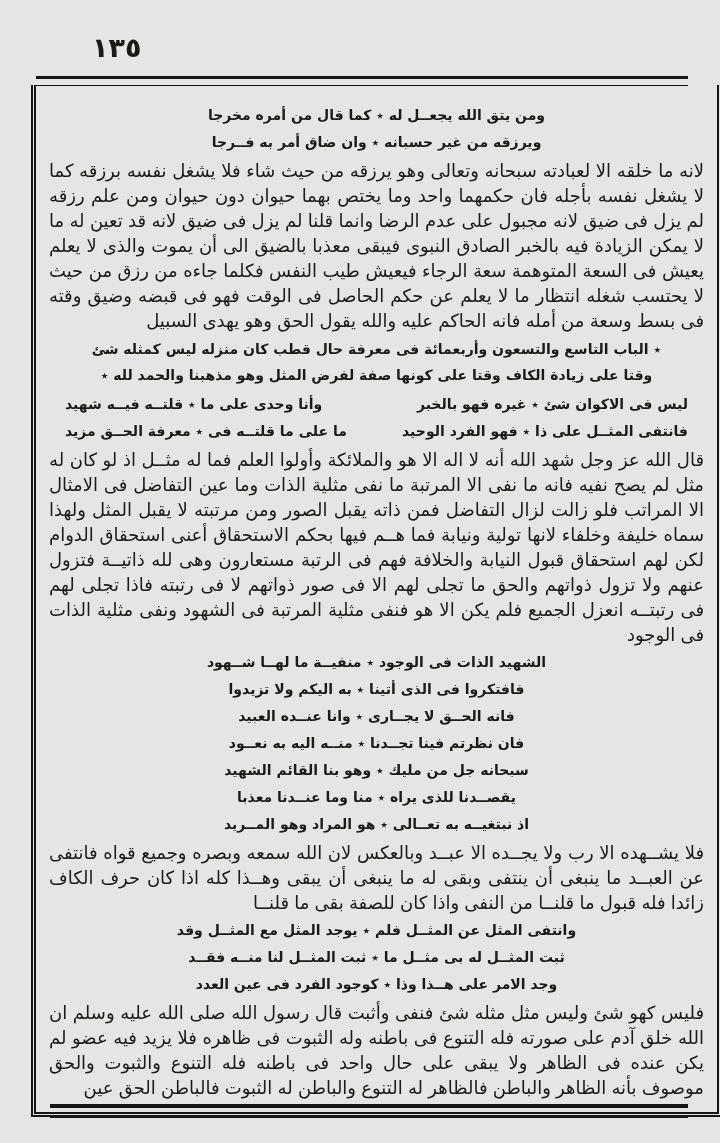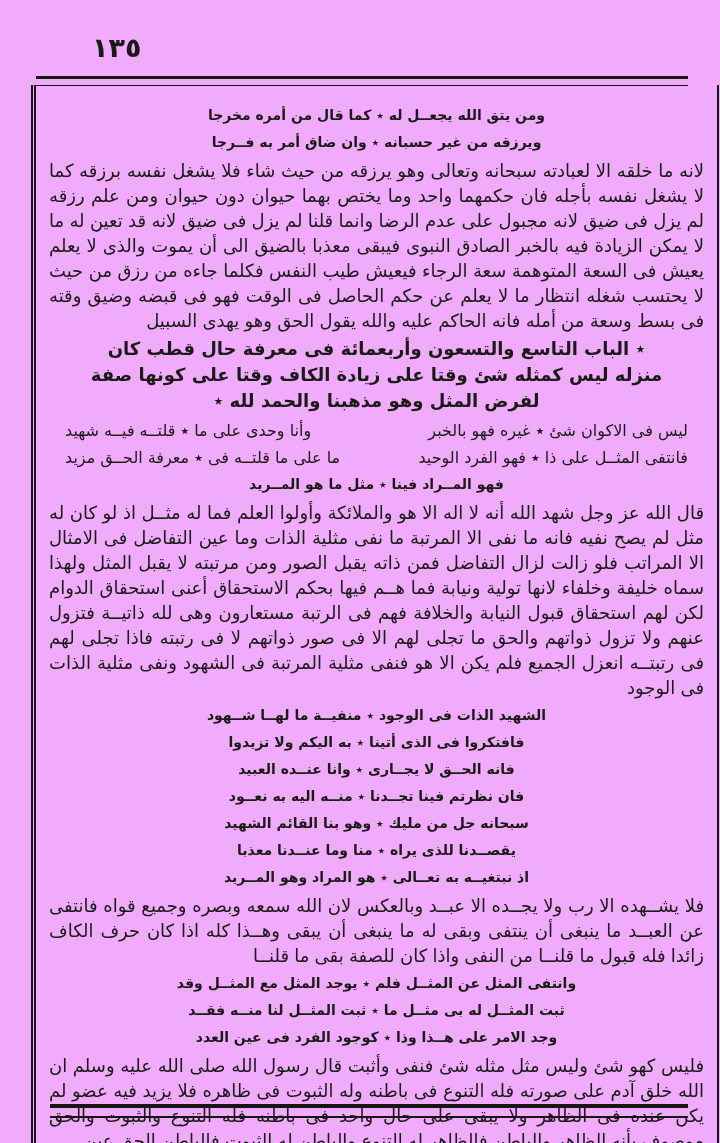--- a/index.html
+++ b/index.html
@@ -1,19 +1,19 @@
 <!DOCTYPE html>
 <html lang="ar"><head>
 <meta charset="utf-8">
 <style>
   html,body{margin:0;padding:0;}
   .page{
     position:relative;
     width:720px;height:1143px;
-    background:#f0abfc;
+    background:#e5e5e5;
     overflow:hidden;
     font-family:"DejaVu Sans",sans-serif;
     color:#1b1a17;
   }
   .page-number{
     position:absolute;top:32px;left:92px;
     font-size:27px;font-weight:bold;letter-spacing:1px;
   }
   .top-rule{
     position:absolute;top:76px;left:36px;width:652px;height:6px;
@@ -37,23 +37,23 @@
   }
   .verse-block{margin:1px 0;}
   .vline{
     font-size:14px;font-weight:bold;line-height:27px;
     text-align:center;white-space:nowrap;
   }
   .vrow{
     display:flex;justify-content:space-between;
     padding:0 16px;line-height:27px;
   }
-  .vcell{font-size:16px;font-weight:normal;white-space:nowrap;}
+  .vcell{font-size:14px;font-weight:bold;white-space:nowrap;}
   .heading{
-    font-size:18px;font-weight:bold;text-align:center;
+    font-size:14px;font-weight:bold;text-align:center;
     line-height:26px;padding:0 34px;margin:3px 0;
   }
 </style>
 </head>
 <body>
 
 <div class="page">
 
   <div class="page-number">١٣٥</div>
 
@@ -72,21 +72,20 @@
 
     <div class="verse-block">
       <div class="vrow">
         <span class="vcell">ليس فى الاكوان شئ ٭ غيره فهو بالخبر</span>
         <span class="vcell">وأنا وحدى على ما ٭ قلتــه فيــه شهيد</span>
       </div>
       <div class="vrow">
         <span class="vcell">فانتفى المثــل على ذا ٭ فهو الفرد الوحيد</span>
         <span class="vcell">ما على ما قلتــه فى ٭ معرفة الحــق مزيد</span>
       </div>
-      <div class="vline">فهو المــراد فينا ٭ مثل ما هو المــريد</div>
     </div>
 
     <p class="para">قال الله عز وجل شهد الله أنه لا اله الا هو والملائكة وأولوا العلم فما له مثــل اذ لو كان له مثل لم يصح نفيه فانه ما نفى الا المرتبة ما نفى مثلية الذات وما عين التفاضل فى الامثال الا المراتب فلو زالت لزال التفاضل فمن ذاته يقبل الصور ومن مرتبته لا يقبل المثل ولهذا سماه خليفة وخلفاء لانها تولية ونيابة فما هــم فيها بحكم الاستحقاق أعنى استحقاق الدوام لكن لهم استحقاق قبول النيابة والخلافة فهم فى الرتبة مستعارون وهى لله ذاتيــة فتزول عنهم ولا تزول ذواتهم والحق ما تجلى لهم الا فى صور ذواتهم لا فى رتبته فاذا تجلى لهم فى رتبتــه انعزل الجميع فلم يكن الا هو فنفى مثلية المرتبة فى الشهود ونفى مثلية الذات فى الوجود</p>
 
     <div class="verse-block">
       <div class="vline">الشهيد الذات فى الوجود ٭ منفيــة ما لهــا شــهود</div>
       <div class="vline">فافتكروا فى الذى أتينا ٭ به اليكم ولا تزيدوا</div>
       <div class="vline">فانه الحــق لا يجــارى ٭ وانا عنــده العبيد</div>
       <div class="vline">فان نظرتم فينا تجــدنا ٭ منــه اليه به نعــود</div>
       <div class="vline">سبحانه جل من مليك ٭ وهو بنا القائم الشهيد</div>

